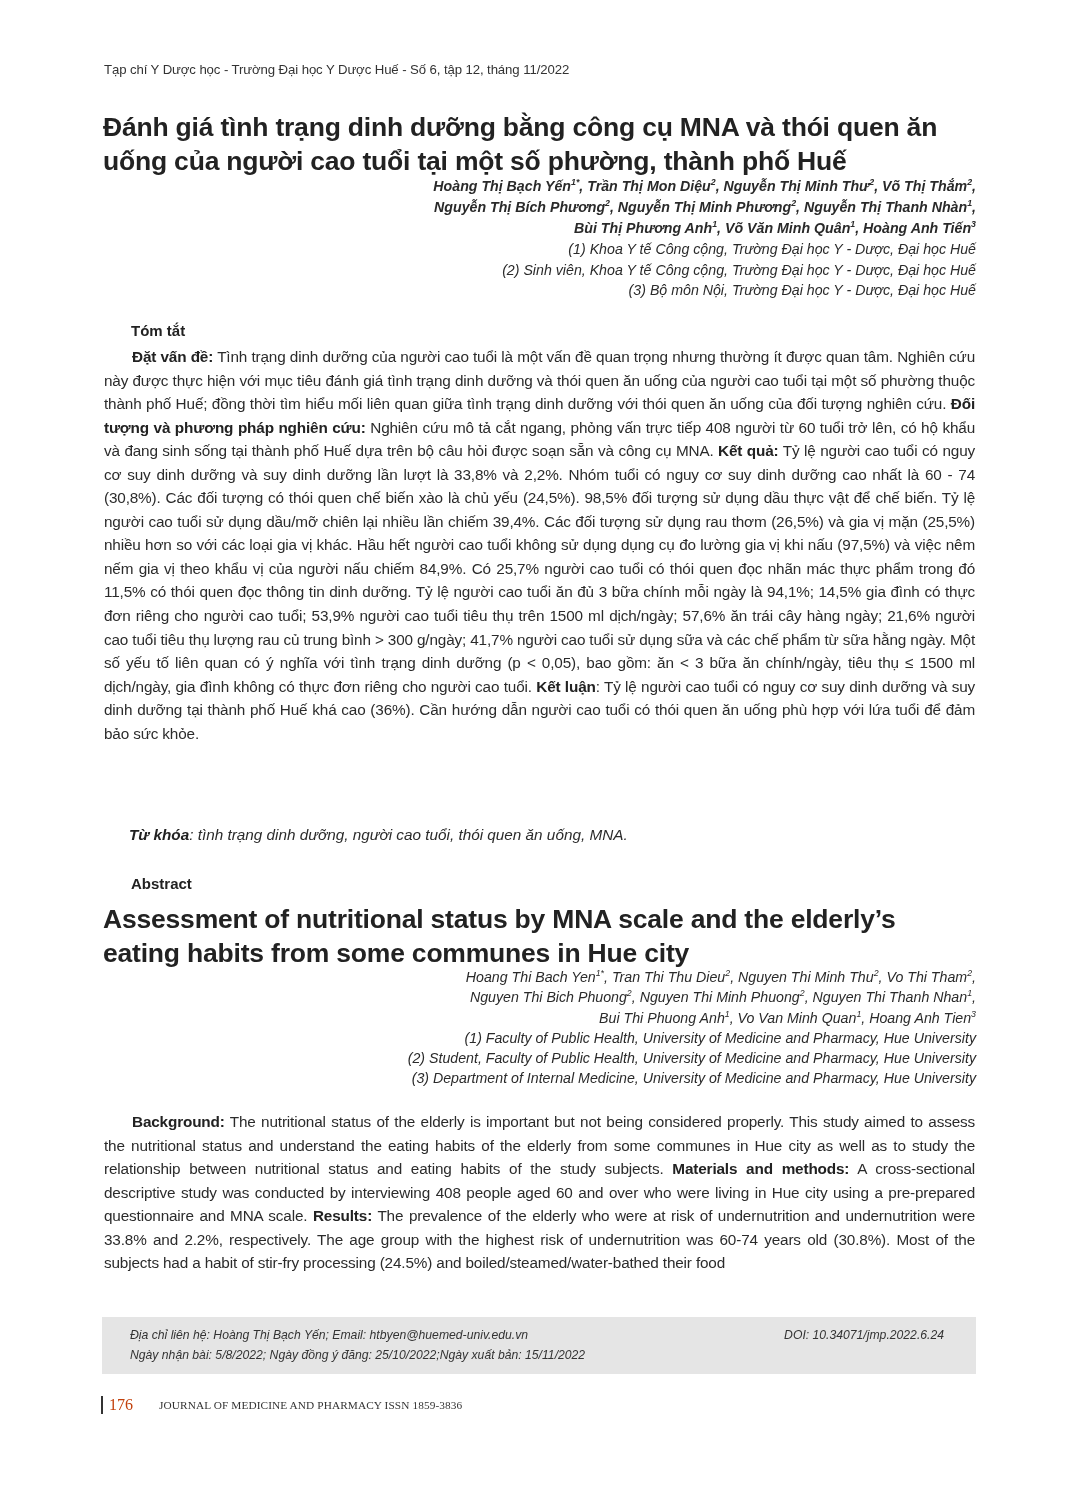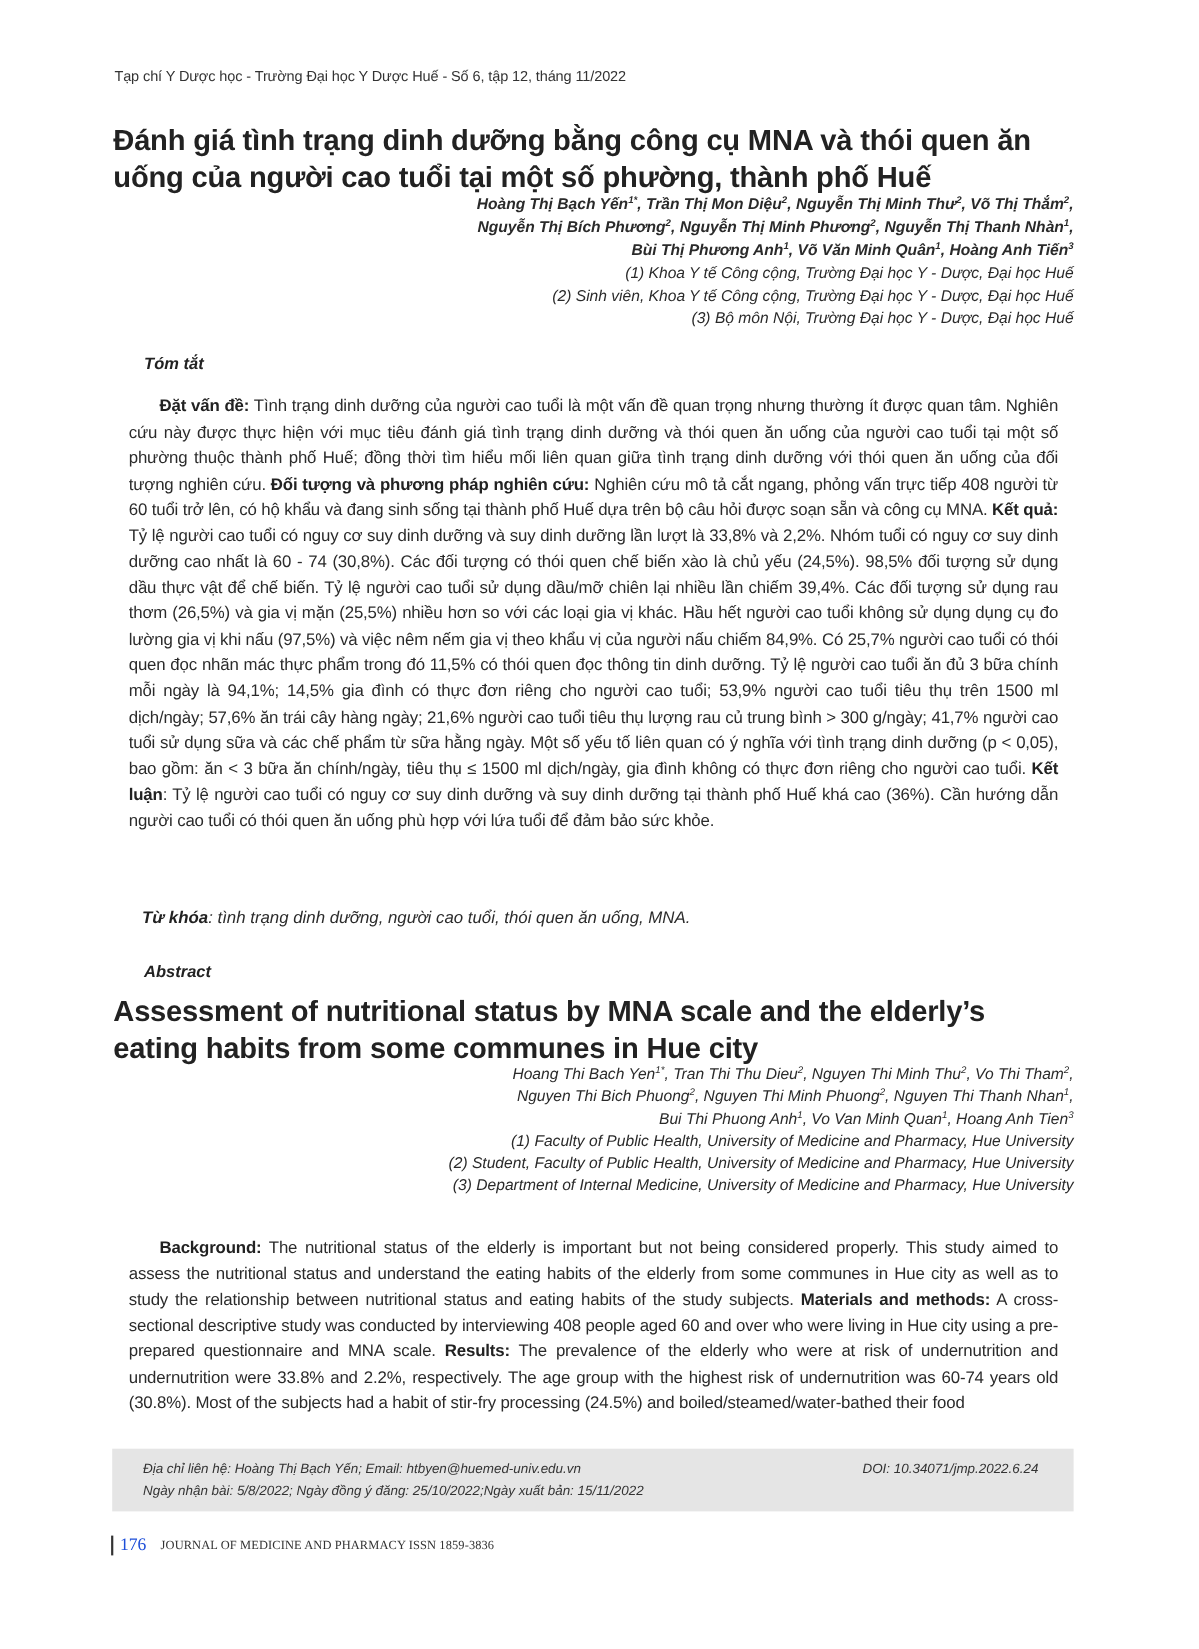--- a/index.html
+++ b/index.html
@@ -5,41 +5,41 @@
   html, body { margin: 0; padding: 0; background: #ffffff; }
   body { width: 1090px; height: 1499px; position: relative; overflow: hidden;
          font-family: "Liberation Sans", "DejaVu Sans", sans-serif; color: #2b2b2b; }
   .abs { position: absolute; }
   .journal-header { left: 104px; top: 62px; font-size: 13.2px; color: #333; letter-spacing: -0.1px; }
   .title { left: 103px; width: 880px; font-size: 26.5px; font-weight: bold; color: #222; line-height: 34px; letter-spacing: -0.2px; }
   .title-vn { top: 110px; }
   .right-block { right: 114px; text-align: right; font-style: italic; color: #2a2a2a; }
   .authors-vn { top: 176px; font-size: 14.2px; font-weight: bold; line-height: 21px; }
   .affils-vn { top: 239px; font-size: 14.2px; line-height: 20.5px; }
-  .section-label { font-size: 15px; font-weight: bold; color: #222; font-style: italic; }
+  .section-label { font-size: 15px; font-weight: bold; color: #222; }
   .summary-label { left: 131px; top: 322px; }
   .body-text { left: 103px; width: 873px; font-size: 15.3px; line-height: 23.55px; text-align: justify;
                color: #2b2b2b; letter-spacing: -0.15px; }
-  .body-text p { margin: 14px; text-indent: 28px; }
+  .body-text p { margin: 1px; text-indent: 28px; }
   .body-text b { color: #222; }
   .vn-body { top: 344px; }
   .keywords { left: 129px; top: 826px; font-size: 15.3px; font-style: italic; color: #2b2b2b; }
   .keywords b { color: #222; }
   .abstract-label { left: 131px; top: 875px; }
   .title-en { top: 902px; }
   .authors-en { top: 967px; font-size: 14.2px; line-height: 20.3px; }
   .en-body { top: 1109px; }
   .info-box { left: 102px; top: 1317px; width: 874px; height: 57px; background: #e5e5e5; }
   .info-line { position: absolute; left: 28px; font-size: 12.2px; font-style: italic; color: #333; }
   .info-line1 { top: 11px; }
   .info-line2 { top: 31px; }
   .doi { position: absolute; right: 32px; top: 11px; font-size: 12.2px; font-style: italic; color: #333; }
   .footer { left: 101px; top: 1396px; display: flex; align-items: center; }
   .footer-bar { width: 2px; height: 18px; background: #333; margin-right: 6px; }
-  .page-num { font-family: "Liberation Serif", "DejaVu Serif", serif; font-size: 16px; color: #1d4ed8; margin-right: 13px; }
+  .page-num { font-family: "Liberation Serif", "DejaVu Serif", serif; font-size: 16px; color: #c2410c; margin-right: 26px; }
   .journal-name { font-family: "Liberation Serif", "DejaVu Serif", serif; font-size: 11.3px; color: #333; letter-spacing: 0.1px; }
   sup { font-size: 0.62em; line-height: 0; }
 </style>
 </head>
 <body>
 
 <div class="abs journal-header">Tạp chí Y Dược học - Trường Đại học Y Dược Huế - Số 6, tập 12, tháng 11/2022</div>
 
 <div class="abs title title-vn">
   <div>Đánh giá tình trạng dinh dưỡng bằng công cụ MNA và thói quen ăn</div>

